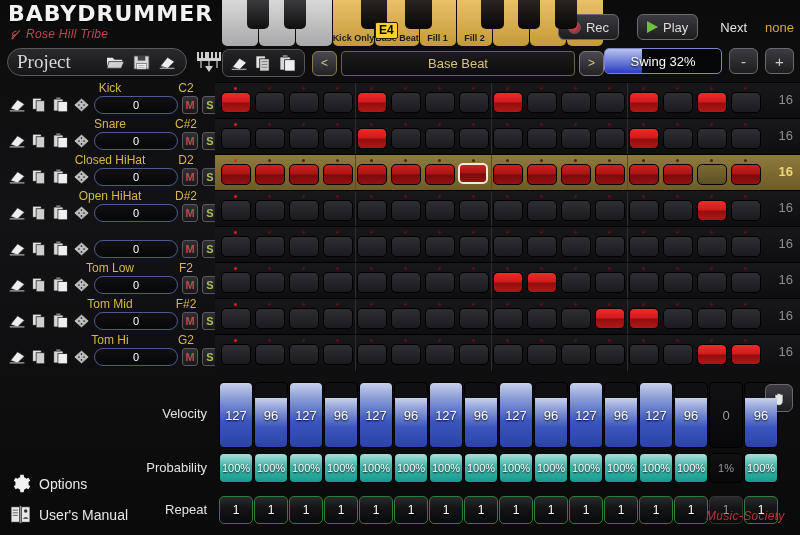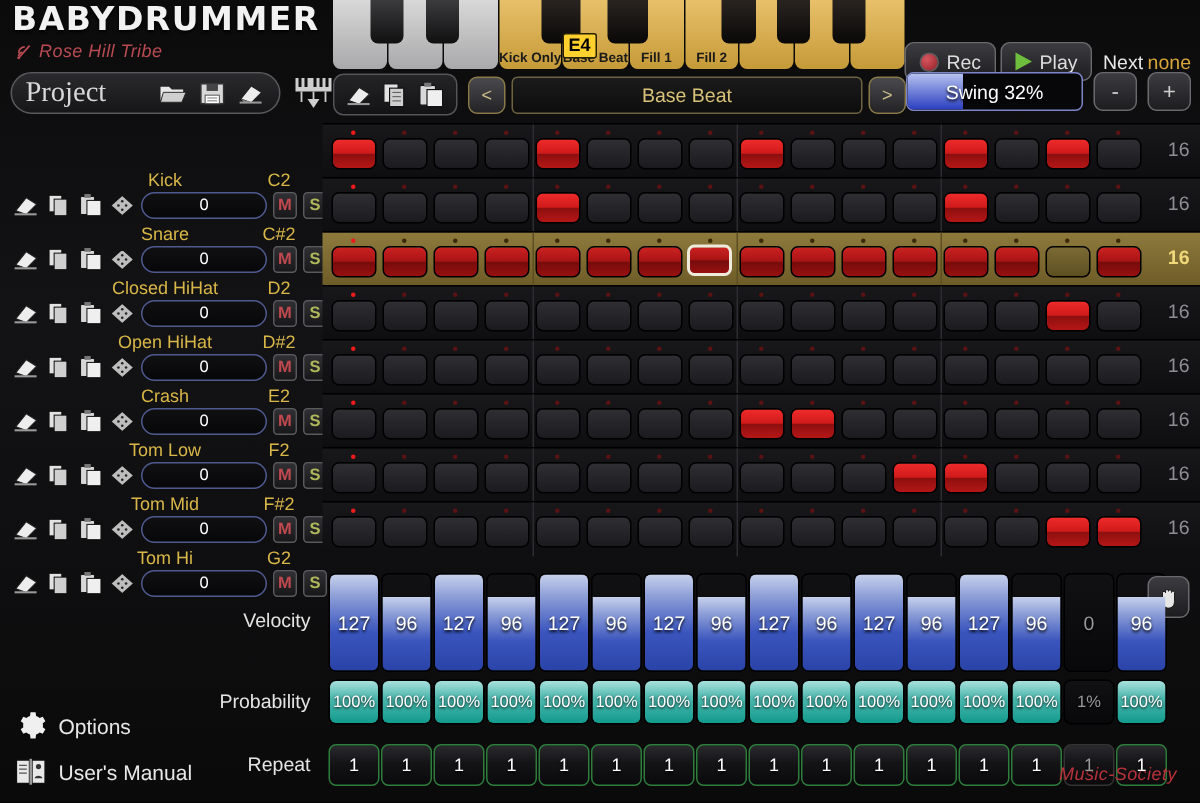--- a/index.html
+++ b/index.html
@@ -53,21 +53,21 @@
   .wkey-lbl { font-size:9px; color:#1a1a1a; font-weight:bold; white-space:nowrap; }
   .bkey {
     position:absolute; top:0; width:62%; height:62%; z-index:3;
     background:linear-gradient(180deg,#3b3b3d,#101011);
     border-radius:0 0 5px 5px; cursor:pointer;
     right:-31%;
   }
   .wkey.gold .bkey { background:linear-gradient(180deg,#2a2420,#090807); }
 
   
-  #transport { position:absolute; right:6px; top:28px; display:flex; align-items:center; gap:3px; }
+  #transport { position:absolute; right:6px; top:14px; display:flex; align-items:center; gap:18px; }
   .tbtn {
     height:26px; border:1px solid #6a6a6e; border-radius:6px;
     background:linear-gradient(180deg,#3c3c40,#1d1d20);
     display:flex; align-items:center; gap:5px; padding:0 9px; cursor:pointer;
   }
   .tbtn span { font-size:13px; color:#ddd; }
   .rec-dot {
     width:13px; height:13px; border-radius:50%;
     background:radial-gradient(circle at 35% 32%,#d9565e,#8f2028);
     border:1px solid #5d5d60;
@@ -121,21 +121,21 @@
   
   #tooltip {
     position:absolute; left:375px; top:22px; z-index:20;
     background:#ffd02e; border:1px solid #2a2208; border-radius:2px;
     padding:0 3px; font-size:12px; font-weight:bold; color:#000; line-height:15px;
   }
 
   
   .trk { position:absolute; left:0; width:800px; height:36px; }
   .trk.sel .trk-grid { background:linear-gradient(180deg,#8e7a3c,#6e5c28); }
-  .trk-left { position:absolute; left:0; top:0; width:215px; height:36px;margin-top:32px; }
+  .trk-left { position:absolute; left:0; top:0; width:215px; height:36px; }
   .trk.sel .trk-left { background:linear-gradient(180deg,#3b3venue,#2b2410); }
   .trk-head {
     position:absolute; right:8px; top:-1px; display:flex; gap:0; align-items:baseline;
   }
   .trk-name { font-size:12px; color:#d8b648; width:110px; text-align:center; }
   .trk-note { font-size:12px; color:#d8b648; width:42px; text-align:center; }
   .trk-ctl { position:absolute; left:8px; top:14px; display:flex; align-items:center; gap:4px; }
   .trk-slider {
     position:relative; width:84px; height:18px; border:1px solid #4e5a8e;
     border-radius:9px; background:linear-gradient(180deg,#101012,#07070a);
@@ -811,24 +811,20 @@
             <div class="stepwrap">
               <div class="tick"></div>
               <div class="step"></div>
             </div>
           </div>
           <div class="trk-len">16</div>
         </div>
       </div>
       <div class="trk" style="top: 226px;">
         <div class="trk-left">
-          <div class="trk-head">
-            <div class="trk-name">Crash</div>
-            <div class="trk-note">E2</div>
-          </div>
           <div class="trk-ctl">
             <svg width="19" height="16" viewBox="0 0 22 18">
               <path d="M3 13 L11 3 L19 8 L11 16 Z" fill="#ededed" stroke="#222" stroke-width=".8"></path>
               <rect x="2" y="15" width="17" height="1.6" fill="#9a9a9a"></rect>
             </svg>
             <svg width="17" height="16" viewBox="0 0 20 18">
               <rect x="2" y="1" width="10" height="13" fill="#e2e2e2" stroke="#111" stroke-width=".8"></rect>
               <rect x="6" y="4" width="10" height="13" fill="#cfcfcf" stroke="#111" stroke-width=".8"></rect>
             </svg>
             <svg width="17" height="16" viewBox="0 0 20 18">

